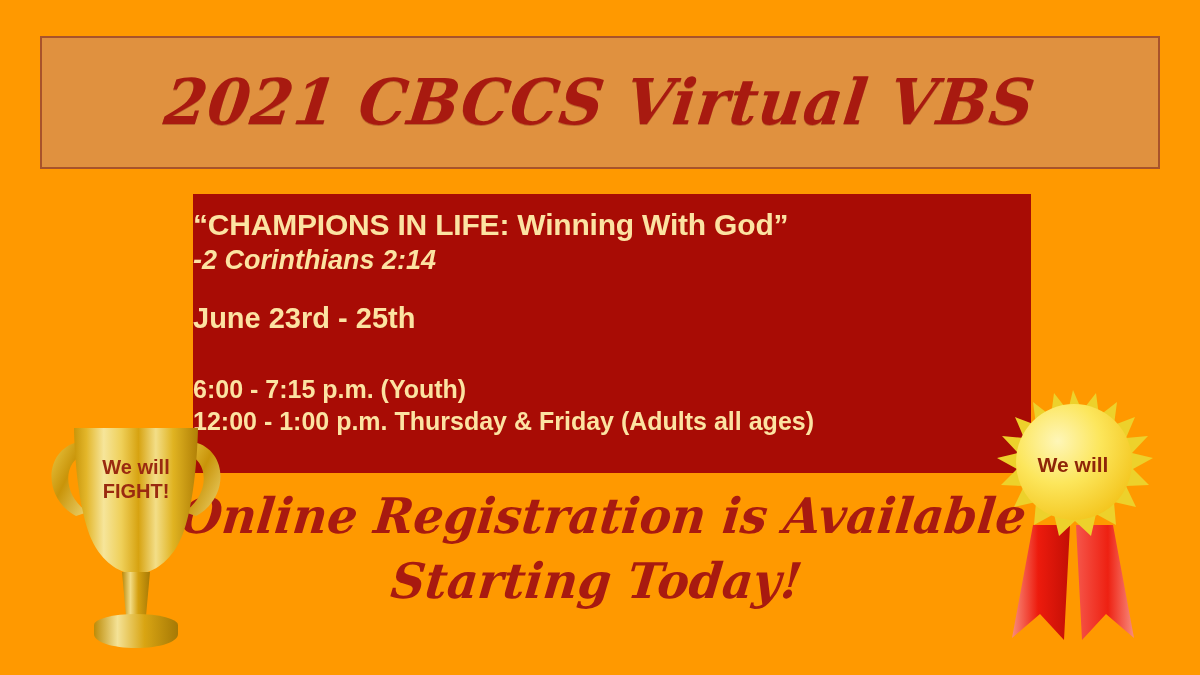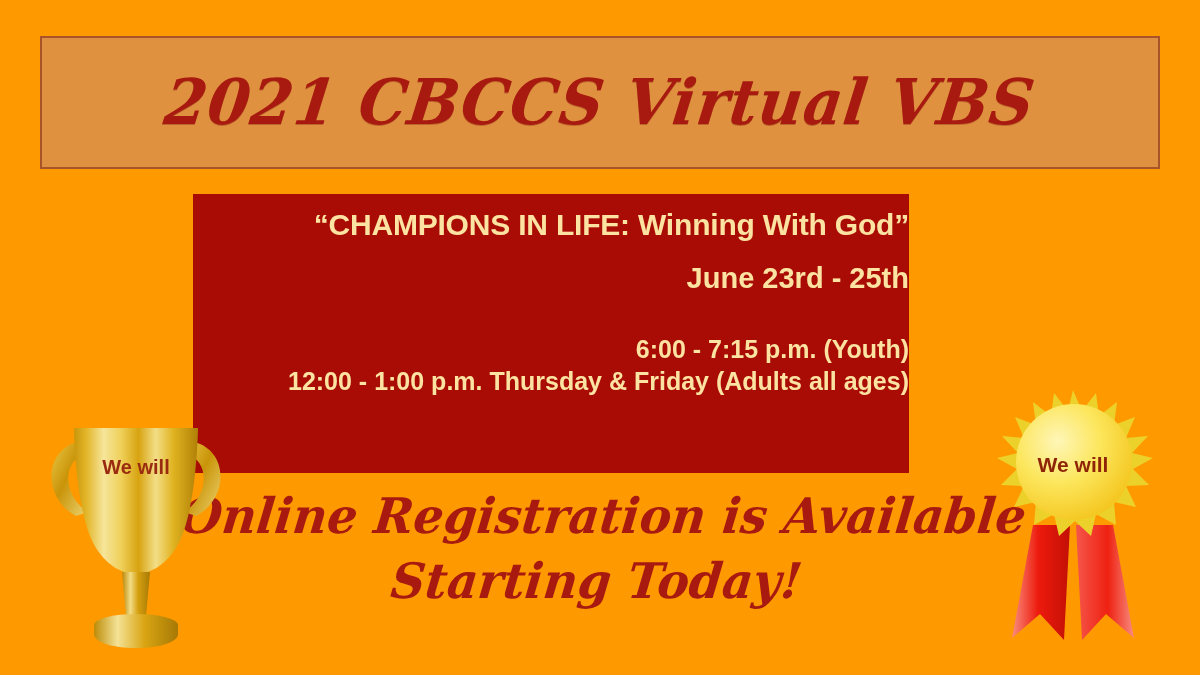--- a/index.html
+++ b/index.html
@@ -41,47 +41,47 @@
     transform: skewX(-7deg) scaleX(0.96);
     white-space: nowrap;
     text-shadow: 0 1px 0 rgba(120,20,10,0.35);
   }
 
   
   #info-block {
     position: absolute;
     left: 193px;
     top: 194px;
-    width: 716px;
+    width: 838px;
     height: 279px;
     background: #A80C05;
     box-sizing: border-box;
     padding-top: 14px;
-    text-align: right;
+    text-align: left;
     color: #FCE3A2;
   }
   .theme-line {
     font-size: 30px;
     font-weight: bold;
     line-height: 1.16;
     letter-spacing: -0.2px;
     white-space: nowrap;
   }
   .scripture-line {
     font-size: 27px;
     font-weight: bold;
     font-style: italic;
     line-height: 1.2;
     margin-top: 1px;
     white-space: nowrap;
   }
   #dates-line {
     font-size: 29px;
     font-weight: bold;
-    margin-top: 19px;
+    margin-top: 26px;
     white-space: nowrap;
   }
   #session-list {
     margin-top: 38px;
   }
   .session-line {
     font-size: 25px;
     font-weight: bold;
     line-height: 1.28;
     white-space: nowrap;
@@ -155,20 +155,21 @@
 <body>
 
 <div id="poster">
 
   <div id="header-panel">
     <div id="poster-title">2021 CBCCS Virtual VBS</div>
   </div>
 
   <div id="info-block">
     <div class="theme-line">“CHAMPIONS IN LIFE: Winning With God”</div>
+    <div class="scripture-line">-2 Corinthians 2:14</div>
     <div id="dates-line">June 23rd - 25th</div>
     <div id="session-list">
       <div class="session-line">6:00 - 7:15 p.m. (Youth)</div>
       <div class="session-line">12:00 - 1:00 p.m. Thursday &amp; Friday (Adults all ages)</div>
     </div>
   </div>
 
   <div id="registration-callout">
     <span class="line">Online Registration is Available</span>
     <span class="line">Starting Today!</span>
@@ -213,20 +214,21 @@
                C88 154 72 147 60 128 C39 95 38 8 38 8 Z" fill="url(#cupGrad)"></path>
 
       <path d="M86 152 L114 152 L110 196 L90 196 Z" fill="url(#stemGrad)"></path>
 
       <ellipse cx="100" cy="205" rx="42" ry="11" fill="url(#baseGrad)"></ellipse>
       <path d="M58 205 L142 205 L142 214 C142 222 124 228 100 228
                C76 228 58 222 58 214 Z" fill="url(#baseGrad)"></path>
     </svg>
     <div id="trophy-text">
       <span>We will</span>
+      <span>FIGHT!</span>
     </div>
   </div>
 
   <div id="medal">
     <svg viewBox="0 0 190 262" xmlns="http://www.w3.org/2000/svg">
       <defs>
         <radialGradient id="discGrad" cx="36%" cy="32%" r="76%">
           <stop offset="0%" stop-color="#FEF6B8"></stop>
           <stop offset="48%" stop-color="#FCE65C"></stop>
           <stop offset="100%" stop-color="#F3C319"></stop>

